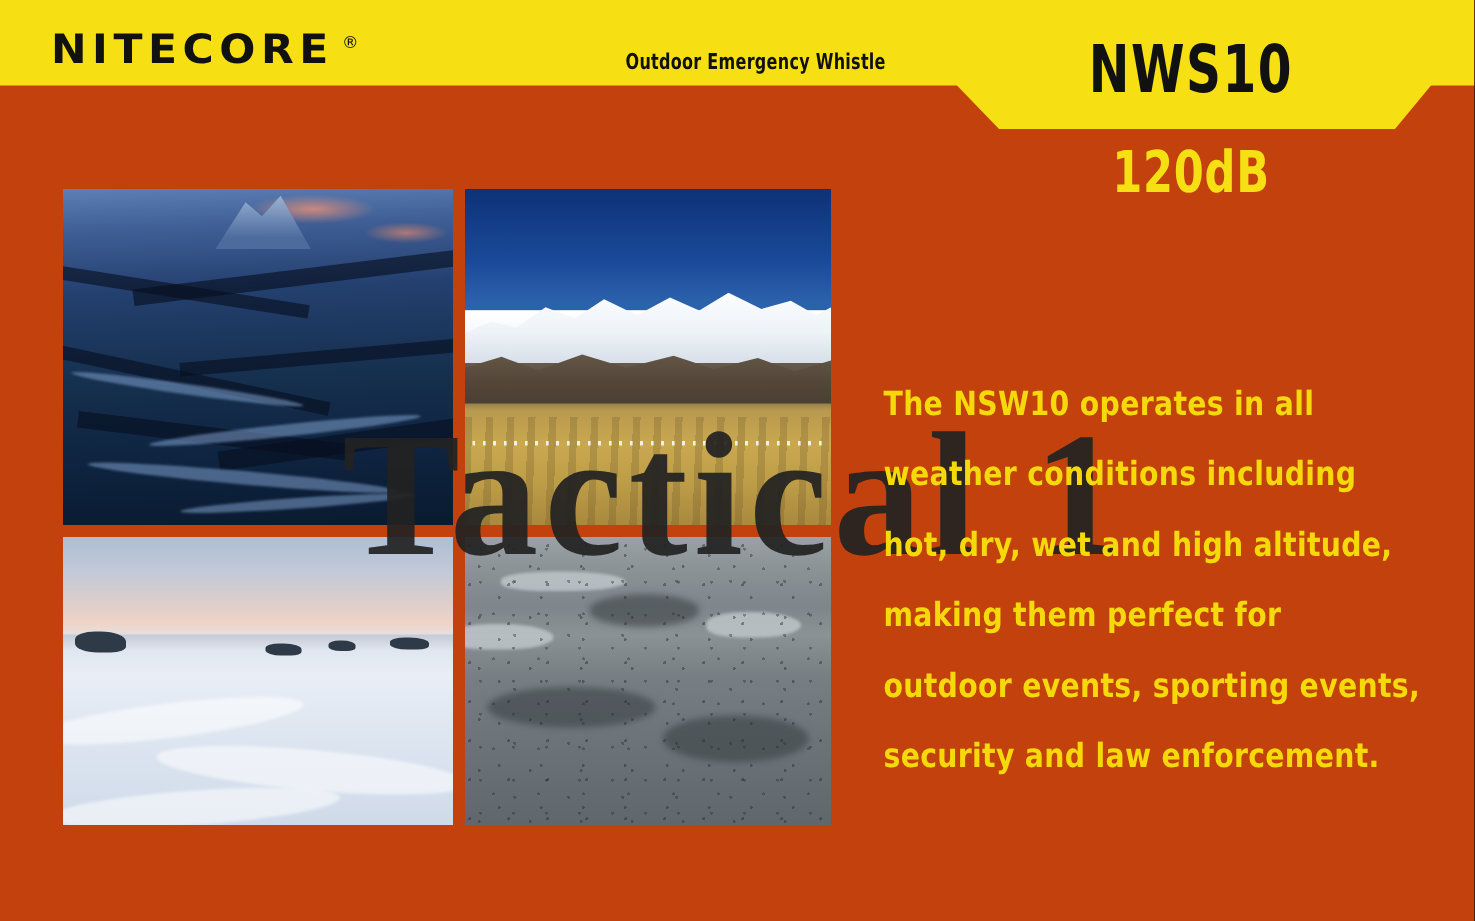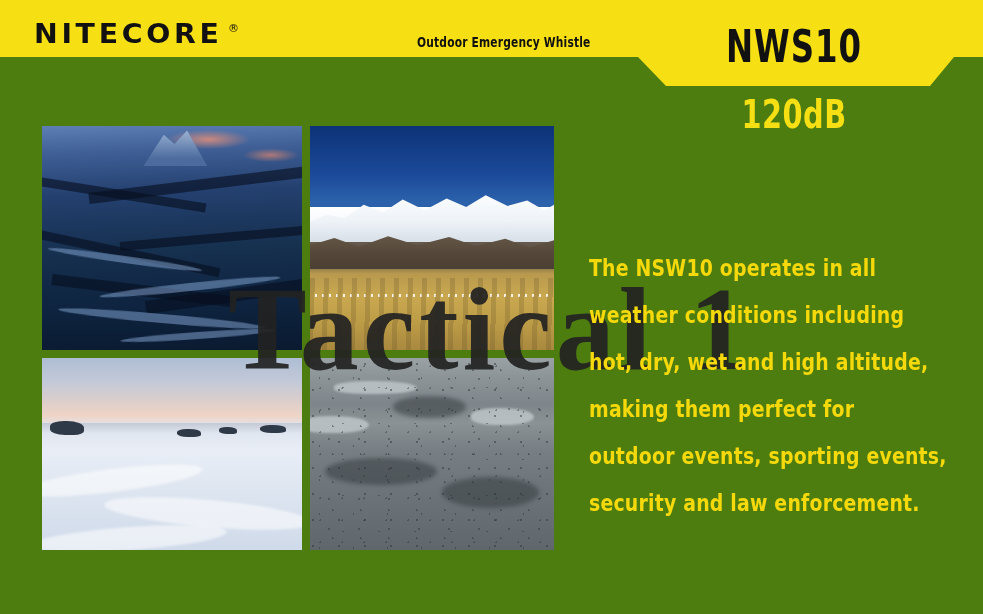--- a/index.html
+++ b/index.html
@@ -7,21 +7,21 @@
     padding: 0;
     background: #000000;
   }
   body {
     font-family: "Liberation Sans", sans-serif;
   }
   #slide {
     position: relative;
     width: 983px;
     height: 614px;
-    background: #4d7c0f;
+    background: #c2410c;
     overflow: hidden;
   }
 
   
   #header-bar {
     position: absolute;
     left: 0;
     top: 0;
     width: 983px;
     height: 57px;

